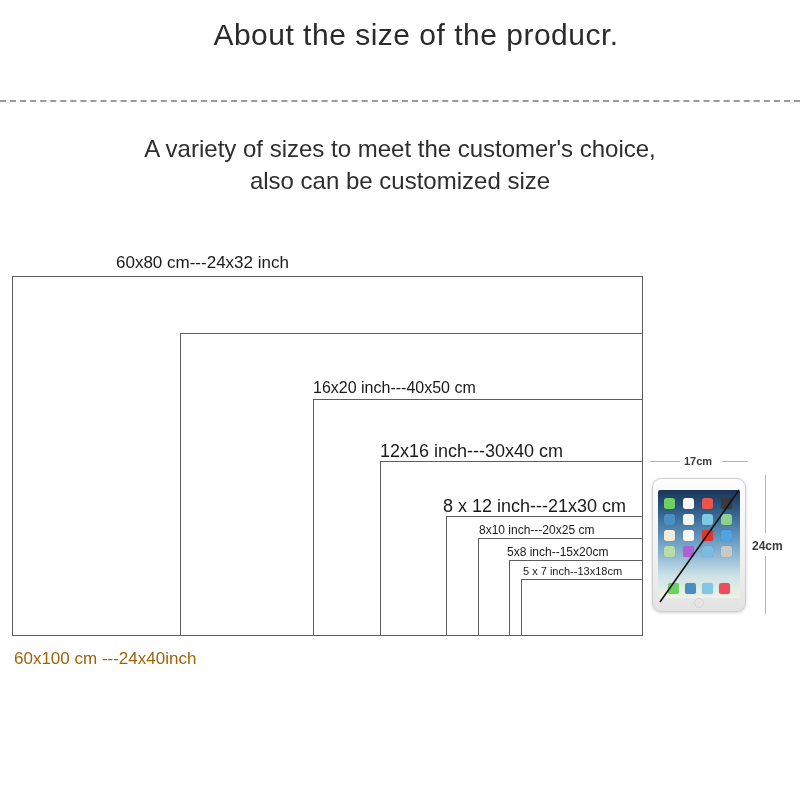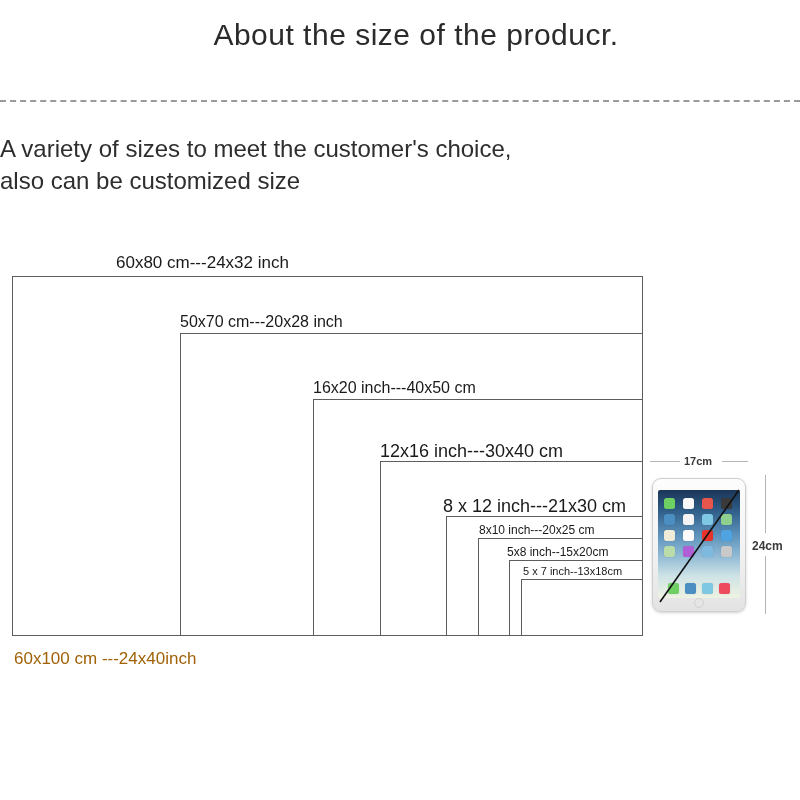--- a/index.html
+++ b/index.html
@@ -34,21 +34,21 @@
     top: 100px;
     width: 800px;
     height: 0;
     border-top: 2px dashed #9a9a9a;
   }
   #subtitle {
     position: absolute;
     left: 0;
     top: 133px;
     width: 800px;
-    text-align: left;
+    text-align: center;
     font-size: 24px;
     line-height: 32px;
     font-weight: 400;
     color: #2e2e2e;
   }
   #subtitle .line2 { display: block; }
 
   
   #size-diagram {
     position: absolute;
@@ -220,21 +220,20 @@
   <span>A variety of sizes to meet the customer's choice,</span>
   <span class="line2">also can be customized size</span>
 </div>
 
 <div id="size-diagram">
 
   <div class="size-rect" style="left:12px; top:265px; width:631px; height:360px;"></div>
   <div class="size-label lbl-xl" style="left:116px; top:243px;">60x80 cm---24x32 inch</div>
 
   <div class="size-rect" style="left:180px; top:322px; width:463px; height:303px;"></div>
-  <div class="size-label lbl-lg" style="left:180px; top:303px;">50x70 cm---20x28 inch</div>
 
   <div class="size-rect" style="left:313px; top:388px; width:330px; height:237px;"></div>
   <div class="size-label lbl-lg" style="left:313px; top:369px;">16x20 inch---40x50 cm</div>
 
   <div class="size-rect" style="left:380px; top:450px; width:263px; height:175px;"></div>
   <div class="size-label lbl-md" style="left:380px; top:431px;">12x16 inch---30x40 cm</div>
 
   <div class="size-rect" style="left:446px; top:505px; width:197px; height:120px;"></div>
   <div class="size-label lbl-md" style="left:443px; top:486px;">8 x 12 inch---21x30 cm</div>
 

